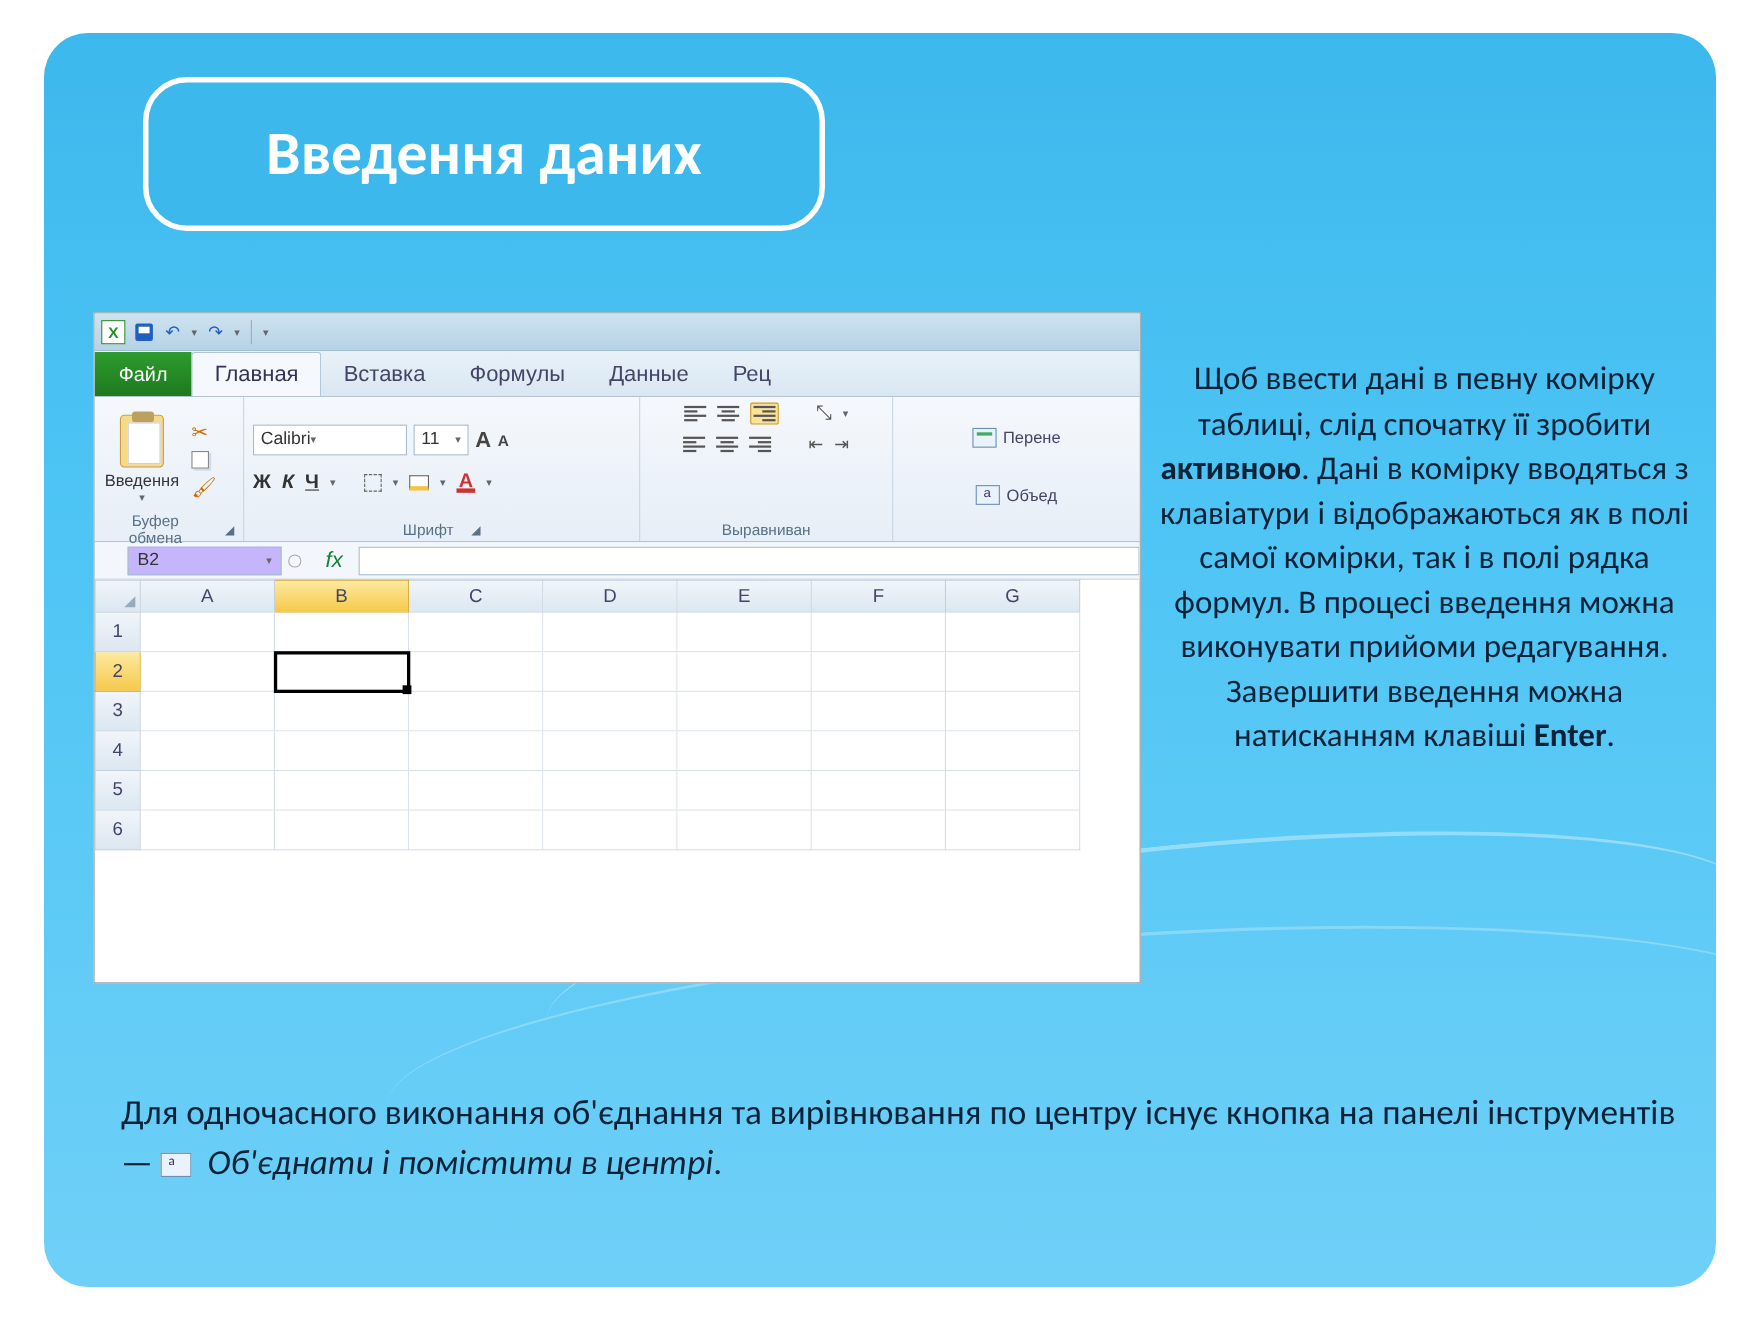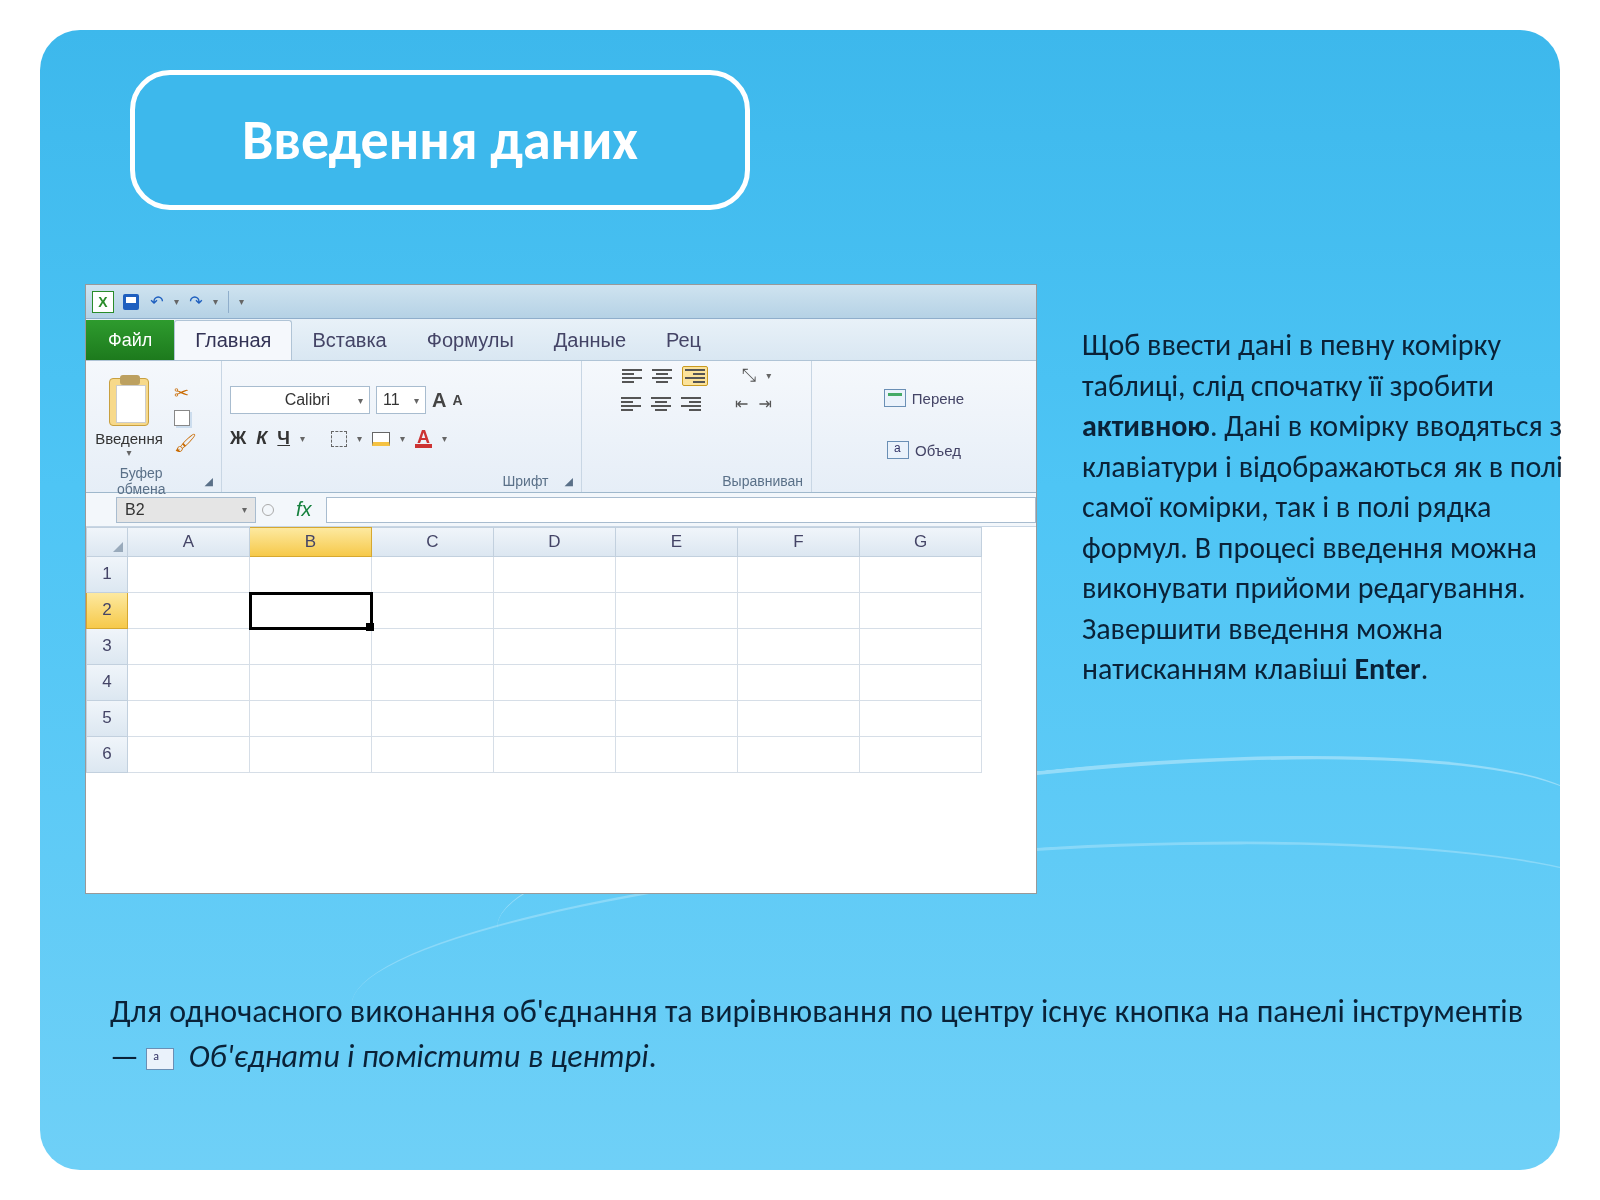--- a/index.html
+++ b/index.html
@@ -104,37 +104,37 @@
   border-bottom: 1px solid #9fb8cc;
   display: flex;
 }
 .rgroup {
   border-right: 1px solid #c8d6e4;
   height: 100%;
   display: flex; flex-direction: column;
   padding: 4px 8px 0 8px;
 }
 .rgroup-body { flex:1; display:flex; align-items:center; gap:6px; }
-.rgroup-label { height:22px; font-size:14px; color:#5a7088; text-align:center; display:flex; align-items:center; justify-content:flex-end; gap:16px; }
+.rgroup-label { height:22px; font-size:14px; color:#5a7088; text-align:center; display:flex; align-items:center; justify-content:center; gap:16px; }
 .dlg-launch { font-size:11px; color:#5a7088; }
 .paste-big {
   display:flex; flex-direction:column; align-items:center;
   width: 70px;
 }
 .clipboard-ic {
   width: 40px; height: 48px; background:#f7d98a; border:1px solid #c8a040; border-radius:4px; position:relative;
 }
 .clipboard-ic::before { content:''; position:absolute; left:10px; top:-4px; width:20px; height:10px; background:#bca060; border-radius:3px; }
 .clipboard-ic::after { content:''; position:absolute; left:6px; top:6px; width:28px; height:36px; background:#fff; border:1px solid #ccc; }
 .mini-col { display:flex; flex-direction:column; gap:6px; margin-left:4px; }
 .scissors { color:#c96a00; font-size:18px; }
 .copy-ic { width:16px; height:16px; border:1px solid #888; background:#fff; box-shadow:2px 2px 0 #cde; }
 .brush { color:#c96a00; font-size:18px; }
 .font-row { display:flex; align-items:center; gap:6px; }
-.font-name { width:140px; height:28px; border:1px solid #a8bccf; background:#fff; padding:2px 6px; font-size:16px; display:flex; align-items:center; justify-content:flex-end;gap:28px; }
+.font-name { width:140px; height:28px; border:1px solid #a8bccf; background:#fff; padding:2px 6px; font-size:16px; display:flex; align-items:center; justify-content:flex-start; }
 .font-size { width:50px; height:28px; border:1px solid #a8bccf; background:#fff; padding:2px 6px; font-size:16px; display:flex; align-items:center; justify-content:space-between; }
 .caret { font-size:10px; color:#666; }
 .grow-A { font-weight:bold; font-size:20px; color:#444; position:relative; }
 .shrink-A { font-weight:bold; font-size:14px; color:#444; }
 .font-row2 { display:flex; align-items:center; gap:10px; margin-top:8px; }
 .bold { font-weight:bold; font-size:18px; }
 .italic { font-style:italic; font-weight:bold; font-size:18px; }
 .underline { text-decoration:underline; font-weight:bold; font-size:18px; }
 .border-ic { width:16px; height:16px; border:1px dashed #666; display:inline-block; }
 .fill-ic { width:18px; height:14px; background:#fff; border:1px solid #666; border-bottom:4px solid #f5c242; display:inline-block; }
@@ -154,21 +154,21 @@
 .wrap-ic, .merge-ic {
   width:22px; height:18px; background:#eaf2fb; border:1px solid #6a8fb5; position:relative;
 }
 .wrap-ic::after { content:''; position:absolute; left:3px; top:3px; right:3px; height:3px; background:#4a6; }
 .merge-ic::after { content:'a'; position:absolute; left:6px; top:-1px; font-size:12px; color:#336; }
 .namebar {
   height: 34px; background:#f3f7fb; border-bottom:1px solid #c8d6e4;
   display:flex; align-items:center;
 }
 .name-box {
-  width:140px; height:26px; border:1px solid #a8bccf; background:#e5e5e5; margin:0 6px 0 30px;
+  width:140px; height:26px; border:1px solid #a8bccf; background:#c4b5fd; margin:0 6px 0 30px;
   display:flex; align-items:center; padding:0 8px; font-size:16px; justify-content:space-between;
 }
 .fx { font-style:italic; color:#15803d; margin:0 14px; font-size:20px; }
 .fx-circle { width:12px; height:12px; border:1px solid #aaa; border-radius:50%; margin-right:8px; }
 .formula-input { flex:1; height:26px; border:1px solid #a8bccf; background:#fff; }
 .grid {
   position:relative;
 }
 .col-headers { display:flex; height:30px; }
 .corner { width:42px; background:linear-gradient(#f0f5fa,#dce7f1); border:1px solid #c2d0de; position:relative; }
@@ -184,26 +184,26 @@
   left: 163px; top: 65px;
   width: 124px; height: 38px;
   border: 3px solid #000;
   pointer-events:none;
 }
 .selected-cell::after {
   content:''; position:absolute; right:-4px; bottom:-4px; width:8px; height:8px; background:#000;
 }
 .body-text {
   position: absolute;
-  left: 1042px; top: 295px;
+  left: 1010px; top: 295px;
   width: 490px;
   color: #0a2238;
   font-size: 30px;
   line-height: 1.35;
-  text-align: left;
+  text-align: center;
 }
 .body-text b { font-weight: 700; }
 .bottom-text {
   position: absolute;
   left: 70px; top: 960px;
   width: 1420px;
   color: #0a2238;
   font-size: 32px;
   line-height: 1.4;
 }

